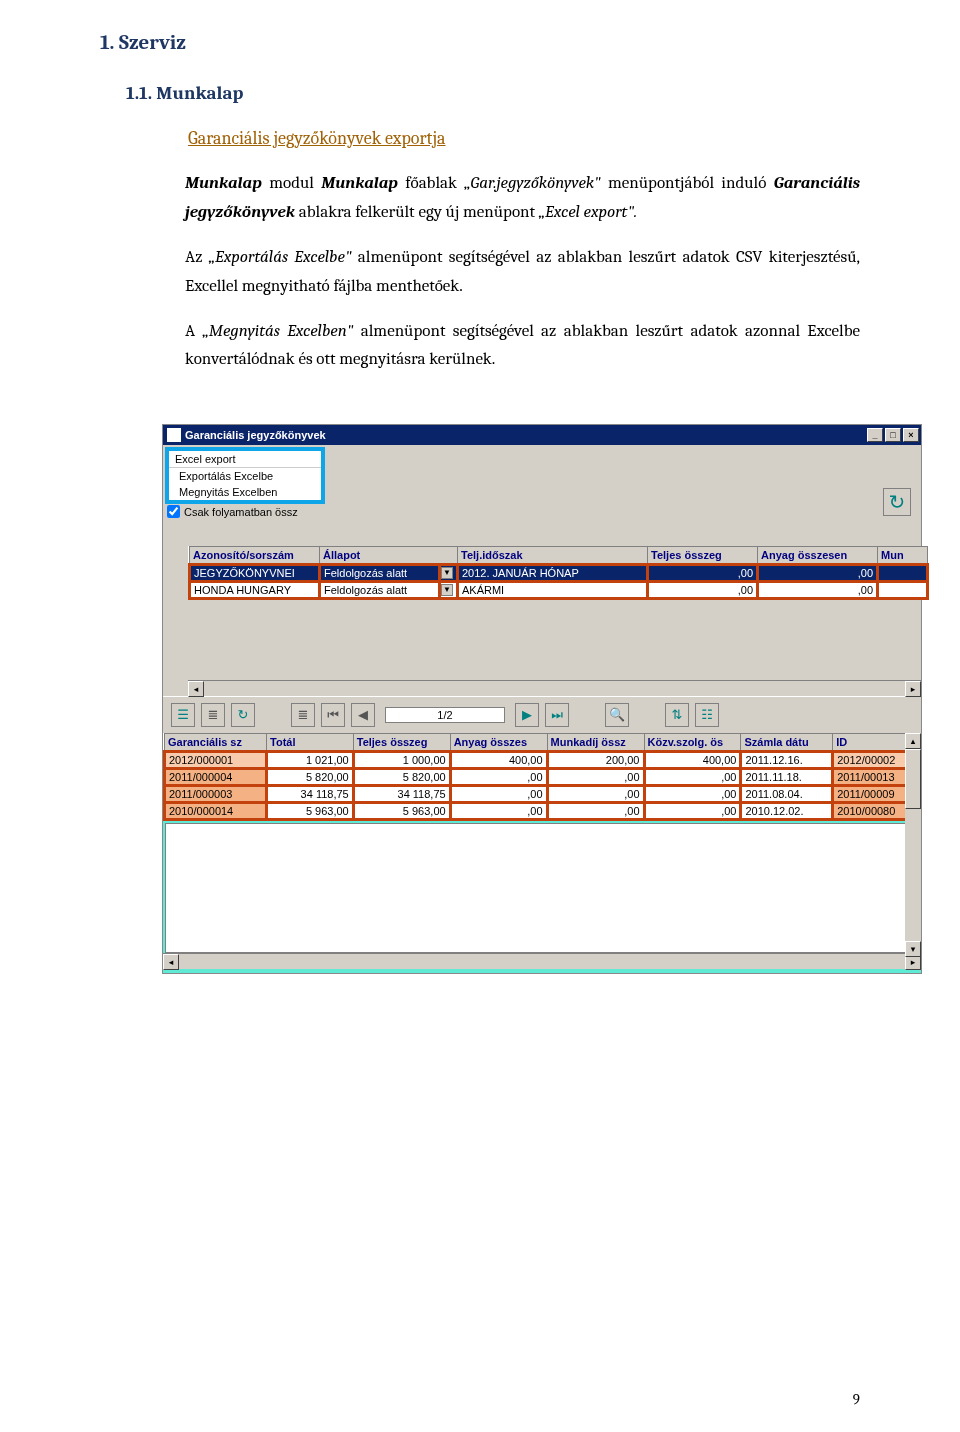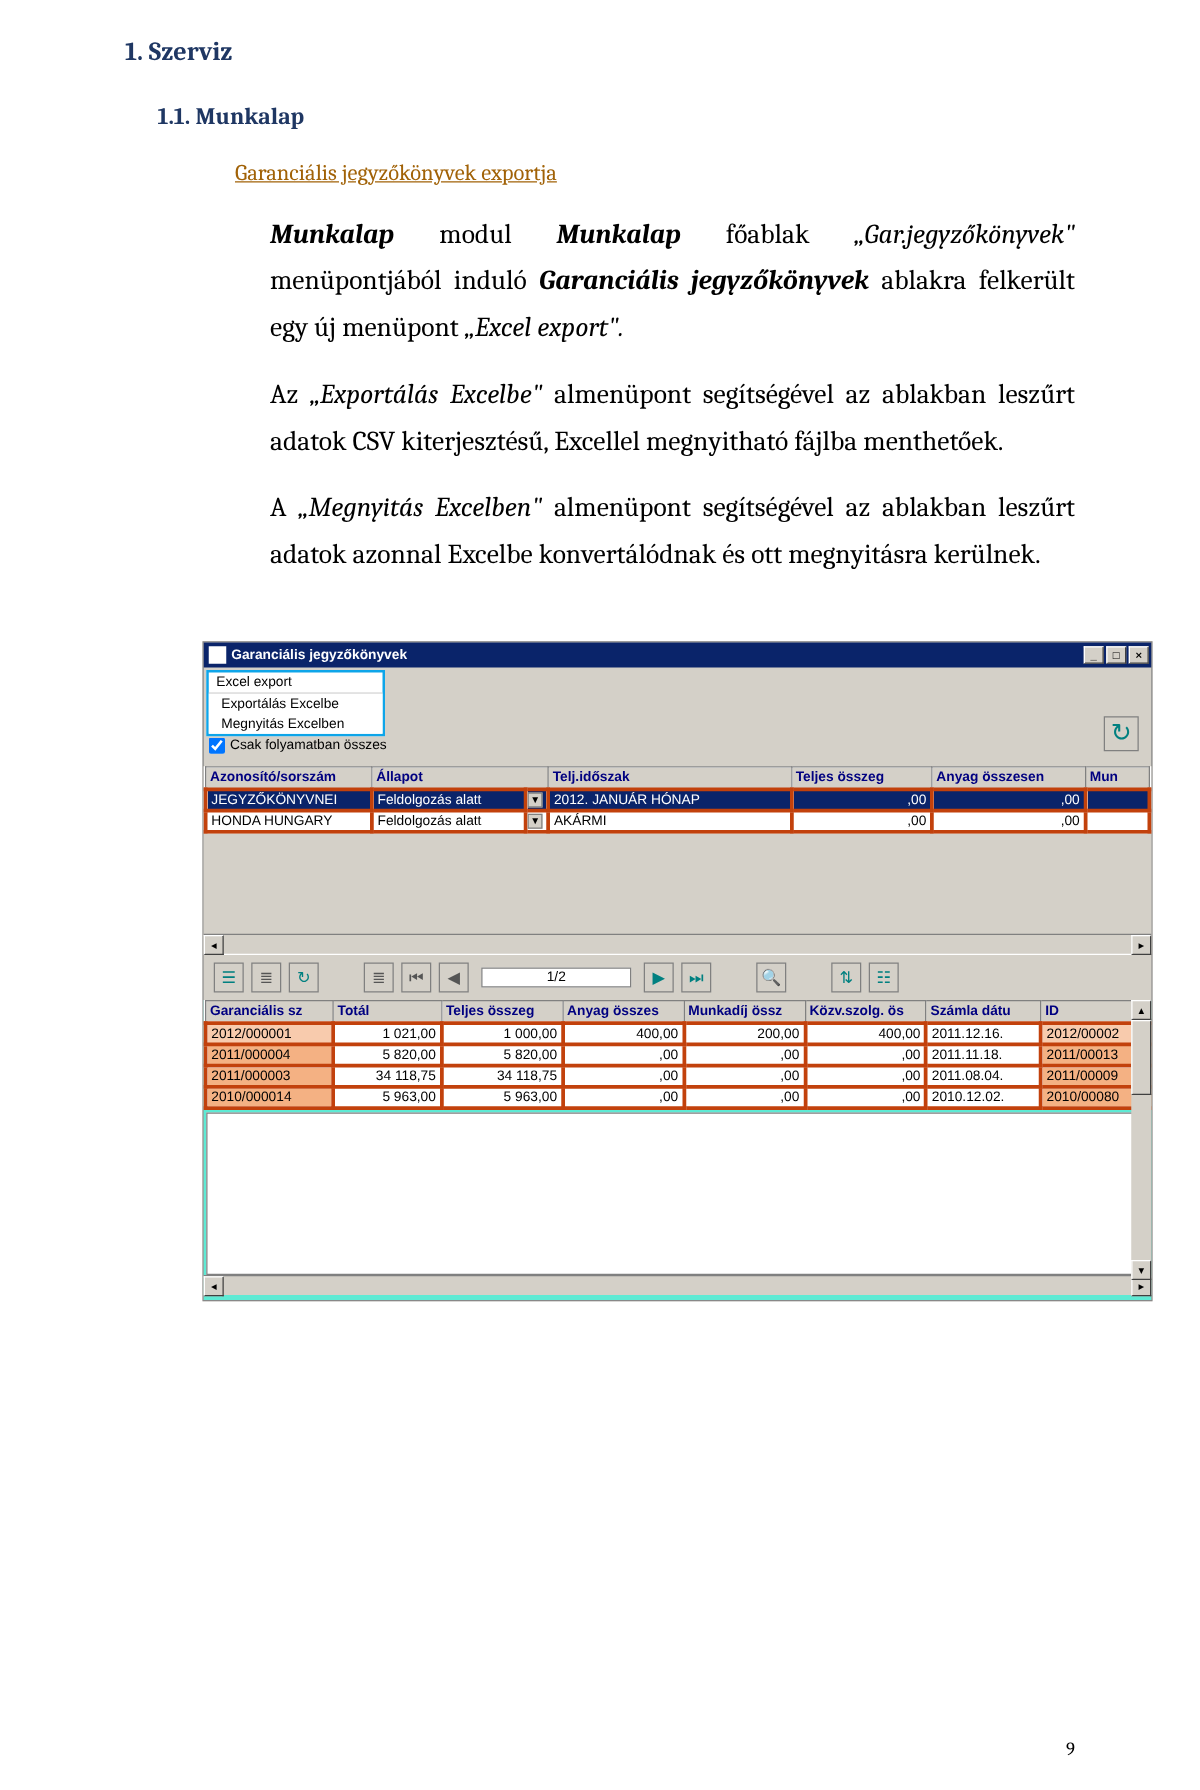--- a/index.html
+++ b/index.html
@@ -26,24 +26,24 @@
     margin-left: 26px;
   }
   .h3 {
     font-size: 18px;
     color: #a16207;
     text-decoration: underline;
     margin-left: 88px;
     margin-bottom: 20px;
   }
   .para {
-    font-size: 22px;
+    font-size: 17px;
     line-height: 1.7;
     text-align: justify;
-    margin-left: 116px;
+    margin-left: 85px;
     margin-bottom: 16px;
   }
   .bold { font-weight: bold; }
   .italic { font-style: italic; }
 
   
   .app-window {
     margin-left: 62px;
     margin-top: 50px;
     width: 760px;
@@ -74,22 +74,22 @@
     border: 1px solid #fff;
     border-right-color:#404040; border-bottom-color:#404040;
     margin-left: 2px;
     font-size: 9px;
     line-height: 12px;
     text-align: center;
     color:#000;
   }
   .menubox {
     background:#fff;
-    border:2px solid #0ea5e9;
-    width: 143px;
+    border:4px solid #0ea5e9;
+    width: 160px;
     margin: 2px 0 0 2px;
   }
   .menubox-top {
     padding: 2px 6px;
     border-bottom:1px solid #ccc;
   }
   .menubox-item {
     padding: 2px 10px;
     background:#fff;
   }
@@ -113,21 +113,22 @@
     border:1px solid #808080;
     background:#d4d0c8;
     color:#008080;
     font-size:20px;
     text-align:center;
     line-height:26px;
   }
 
   .grid-scroll {
     background:#d4d0c8;
-    margin-top:12px;
+    margin-top:30px;
+    padding-left:25px;
   }
   table.grid {
     border-collapse: collapse;
     width: 100%;
     background:#fff;
     font-size:11px;
     table-layout: fixed;
   }
   table.grid th {
     background:#d4d0c8;
@@ -261,21 +262,21 @@
     <span class="win-btn">×</span>
   </div>
 
   <div class="menubox">
     <div class="menubox-top">Excel export</div>
     <div class="menubox-item">Exportálás Excelbe</div>
     <div class="menubox-item">Megnyitás Excelben</div>
   </div>
   <div class="checkbox-row">
     <input type="checkbox" checked="" style="">
-    <span>Csak folyamatban összes</span>
+    <span>Csak folyamatban össz</span>
   </div>
 
   <div class="corner-icon">
     <div class="ic">↻</div>
   </div>
 
   <div class="grid-scroll">
     <table class="grid">
       <colgroup>
         <col style="width:130px">

